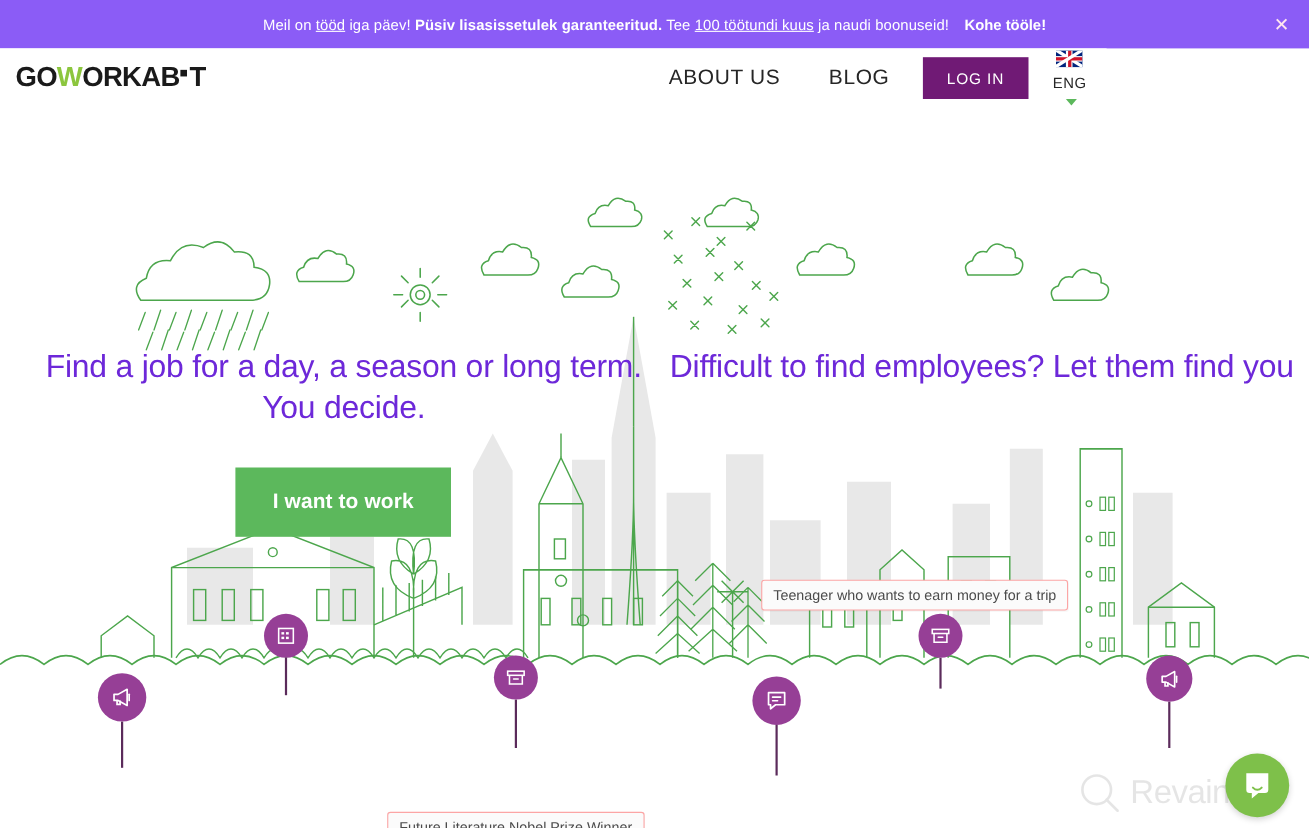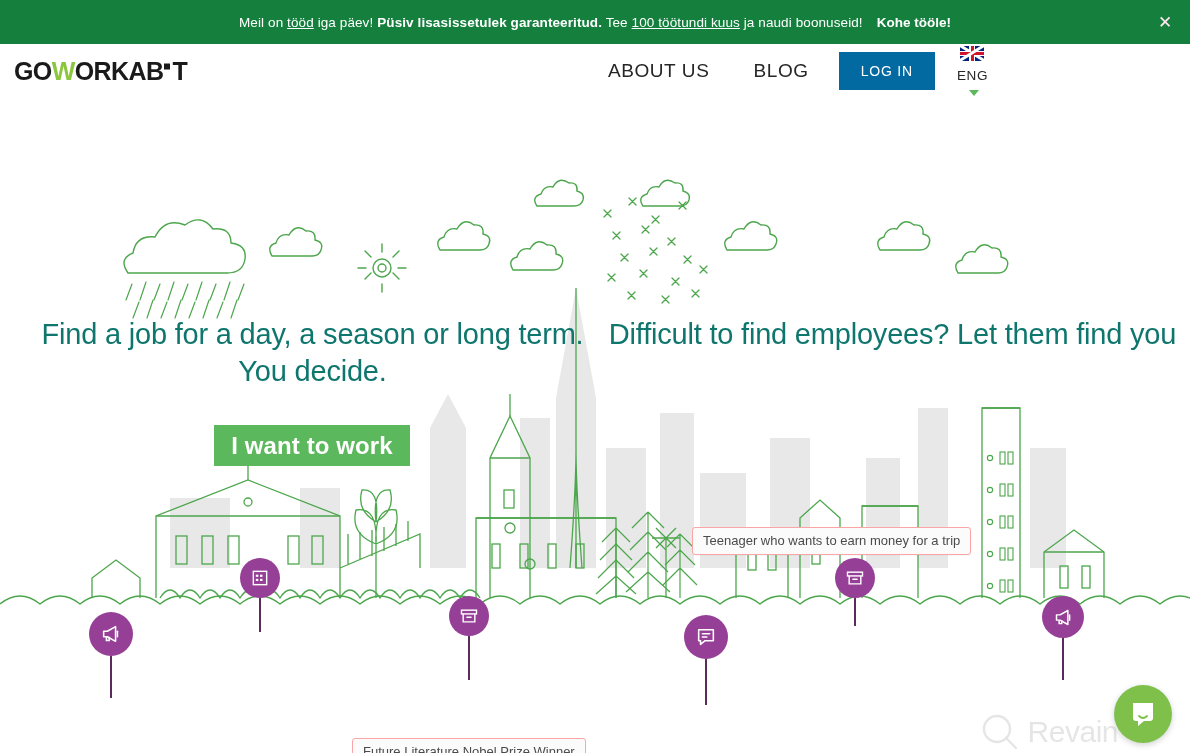--- a/index.html
+++ b/index.html
@@ -11,21 +11,21 @@
     overflow: hidden;
     background: #ffffff;
     font-family: "Liberation Sans", sans-serif;
   }
 
   
   .promo-banner {
     position: relative;
     width: 1190px;
     height: 44px;
-    background: #15803d;
+    background: #8b5cf6;
     display: flex;
     align-items: center;
     justify-content: center;
   }
   .promo-text {
     font-size: 13.5px;
     color: #ffffff;
     letter-spacing: .1px;
     white-space: nowrap;
   }
@@ -98,21 +98,21 @@
   }
   .nav-link {
     font-size: 19px;
     color: #262626;
     letter-spacing: .6px;
     padding: 0 22px;
     cursor: pointer;
     text-decoration: none;
   }
   .login-btn {
-    background: #0369a1;
+    background: #701a75;
     color: #ffffff;
     font-size: 14px;
     letter-spacing: .8px;
     padding: 11px 22px;
     margin-left: 8px;
     cursor: pointer;
     border: none;
     font-family: inherit;
   }
   .lang-switch {
@@ -175,39 +175,39 @@
     position: absolute;
     left: 0; top: 0;
     width: 1190px;
     height: 655px;
     pointer-events: none;
   }
   .hero-headline {
     position: absolute;
     top: 218px;
     font-size: 29px;
-    color: #0f766e;
+    color: #6d28d9;
     font-weight: normal;
     text-align: center;
     line-height: 1.28;
     letter-spacing: -.2px;
   }
   .hero-headline.left  { left: 20px;  width: 585px; }
   .hero-headline.right { left: 600px; width: 585px; }
 
   .cta {
     position: absolute;
     top: 327px;
     width: 196px;
-    height: 41px;
+    height: 63px;
     display: flex;
     align-items: center;
     justify-content: center;
     color: #ffffff;
-    font-size: 24px;
+    font-size: 19px;
     font-weight: bold;
     letter-spacing: .1px;
     cursor: pointer;
     border: none;
     font-family: inherit;
   }
   .cta.work    { left: 214px; background: #5cb85c; }
   .cta.workers { left: 779px; background: #963f96; }
 
   
@@ -260,21 +260,21 @@
     justify-content: center;
     cursor: pointer;
     box-shadow: 0 2px 6px rgba(0,0,0,.18);
     z-index: 40;
   }
 
   
   .watermark {
     position: absolute;
     right: 72px;
-    bottom: 1px;
+    bottom: 12px;
     display: flex;
     align-items: center;
     gap: 8px;
     opacity: .22;
     pointer-events: none;
     z-index: 5;
   }
   .watermark-text {
     font-size: 30px;
     color: #8d8d8d;

